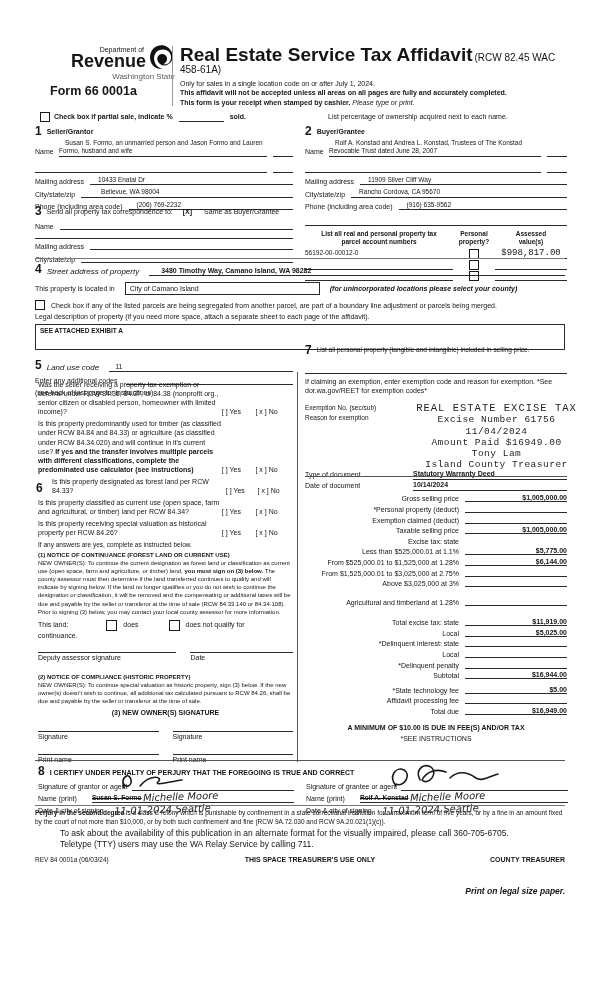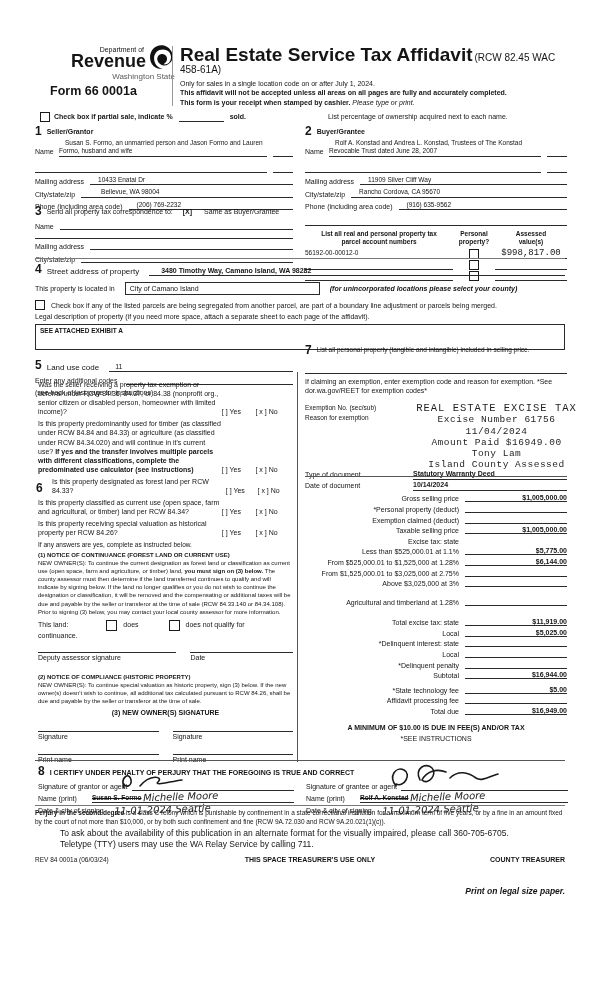--- a/index.html
+++ b/index.html
@@ -6,21 +6,21 @@
   .page{position:relative;width:600px;height:988px;background:#ffffff;
         font-family:"Liberation Sans",sans-serif;font-size:7px;color:#151515;
         overflow:hidden;margin:0 auto;}
   .abs{position:absolute;}
   .row{display:flex;}
   .b{font-weight:bold;}
   .i{font-style:italic;}
   .f6{font-size:6px;line-height:1.3;}
   .f65{font-size:6.5px;line-height:1.3;}
   .f7{font-size:7px;line-height:1.35;}
-  .f8{font-size:8px;}
+  .f8{font-size:8px;font-style:italic;}
   .ul{border-bottom:1px solid #2a2a2a;}
   .hr{position:absolute;height:1px;background:#2a2a2a;}
   .vr{position:absolute;width:1px;background:#555;}
   .cb{display:inline-block;width:7px;height:7px;border:1px solid #1a1a1a;background:#fff;vertical-align:-1px;}
   .cb-lg{width:8px;height:8px;}
   .secnum{font-size:12px;font-weight:bold;margin-right:5px;}
   
   .logo-dept{font-size:7px;text-align:right;padding-right:2px;}
   .logo-rev{font-size:18px;font-weight:bold;letter-spacing:0px;line-height:0.9;}
   .logo-wa{font-size:8px;color:#5a5a5a;text-align:right;}
@@ -326,21 +326,21 @@
     <div class="f7" style="padding-top:4px;width:250px;">If claiming an exemption, enter exemption code and reason for exemption. *See dor.wa.gov/REET for exemption codes*</div>
     <div class="f65" style="margin-top:8px;">Exemption No. (sec/sub)</div>
     <div class="f65" style="margin-top:2px;">Reason for exemption</div>
 
     <div class="abs stamp" style="left:104px;top:29px;width:175px;">
       <div style="font-size:10.5px;letter-spacing:1px;">REAL ESTATE EXCISE TAX</div>
       <div>Excise Number 61756</div>
       <div>11/04/2024</div>
       <div>Amount Paid $16949.00</div>
       <div>Tony Lam</div>
-      <div>Island County Assessed</div>
+      <div>Island County Treasurer</div>
     </div>
 
     <div class="hr" style="left:0;top:103px;width:262px;background:#555;"></div>
 
     <div style="margin-top:46px;">
       <div class="row" style="align-items:flex-end;height:11px;">
         <span class="f7" style="width:108px;">Type of document</span>
         <span class="ul b f7" style="flex:1;">Statutory Warranty Deed</span>
       </div>
       <div class="row" style="align-items:flex-end;height:11px;">

